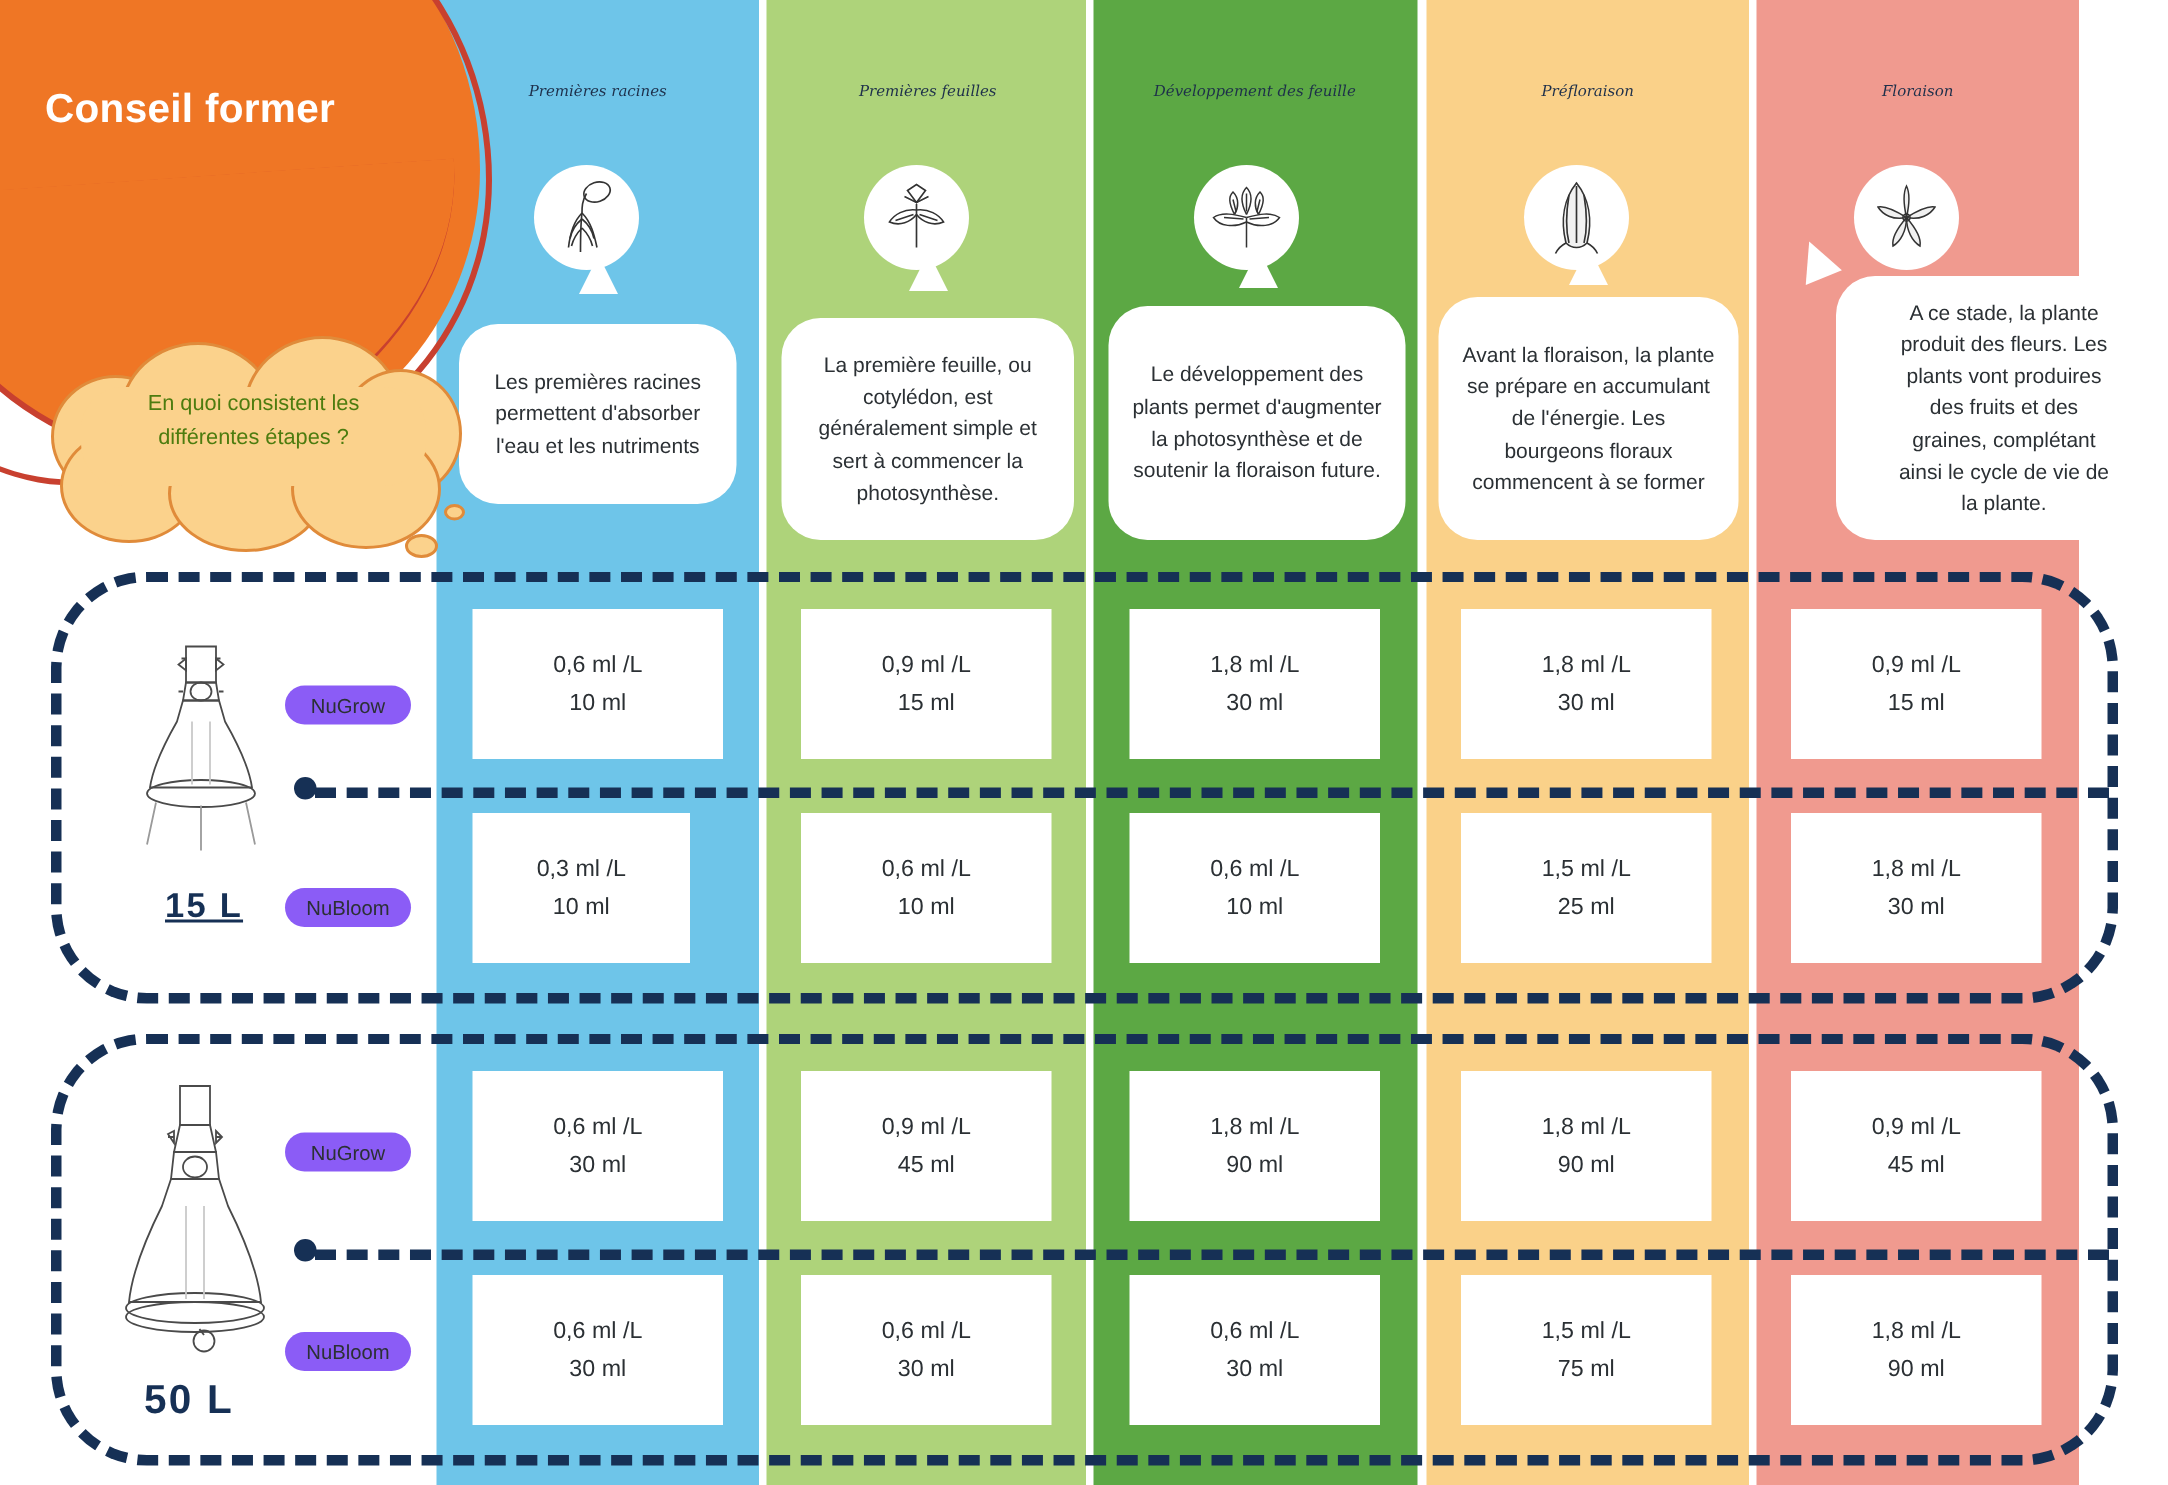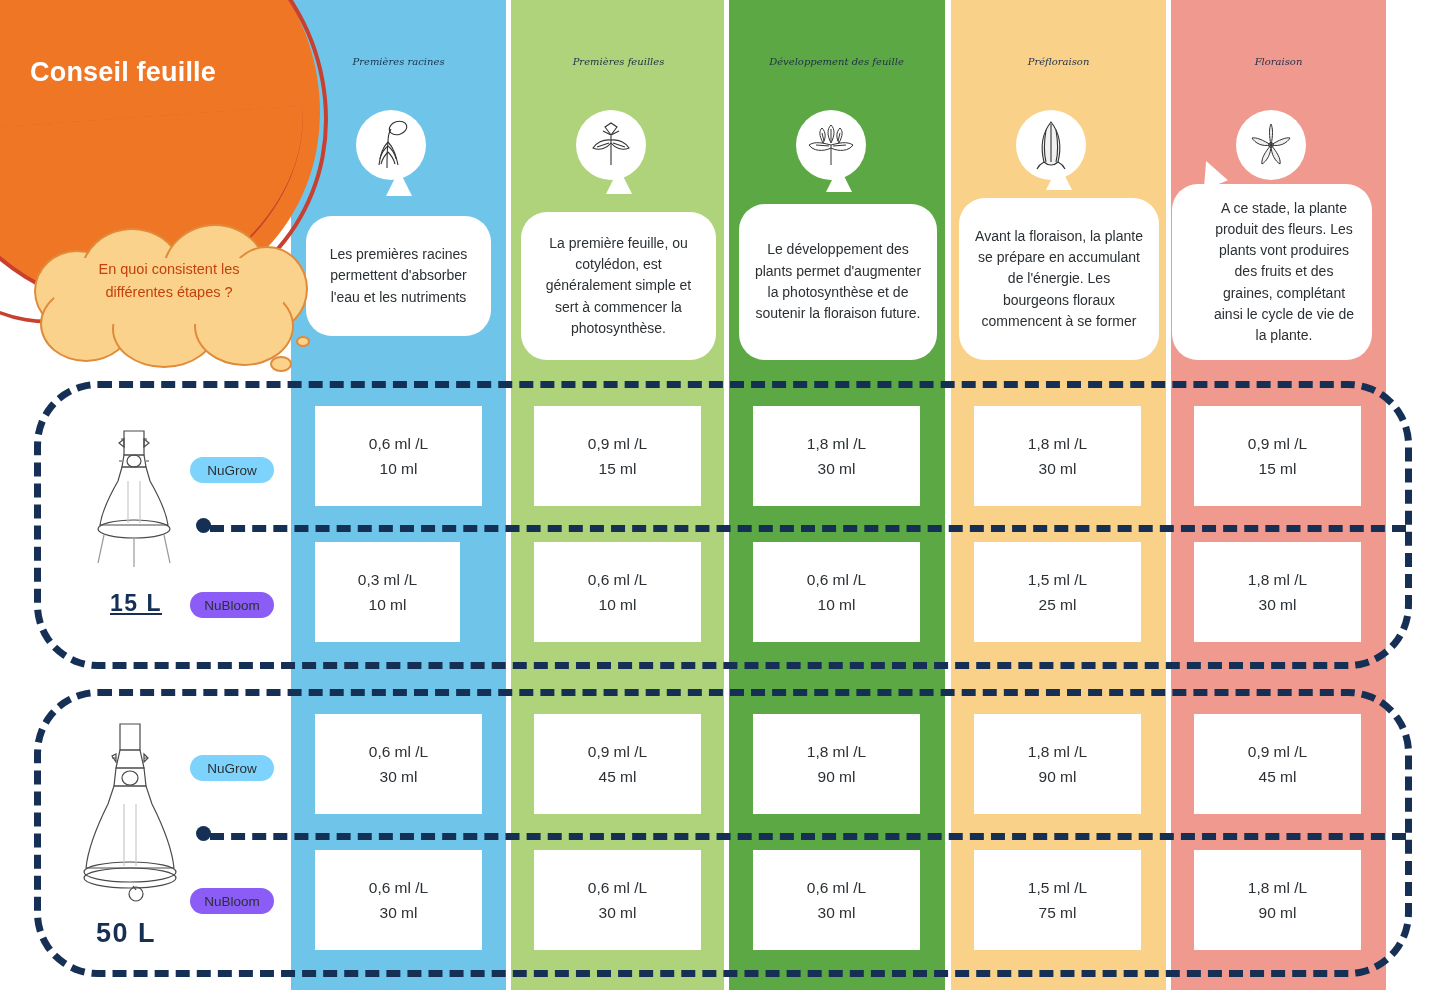--- a/index.html
+++ b/index.html
@@ -57,21 +57,21 @@
     border: 2px solid #e08b3a; border-radius: 50%;
   }
   .cloud-box {
     position: absolute; left: 20px; top: 30px;
     width: 230px; height: 66px;
     background: #fbd28c; border-radius: 28px;
   }
   .cloud-text {
     position: absolute; left: 18px; top: 30px;
     width: 234px; text-align: center;
-    color: #c2410c; font-size: 14.5px; line-height: 1.62;
+    color: #4d7c0f; font-size: 14.5px; line-height: 1.62;
     z-index: 3;
   }
   .cloud-dot {
     position: absolute; background: #fbd28c;
     border: 2px solid #e08b3a; border-radius: 50%;
   }
 
   
   .stage-title {
     position: absolute; top: 55px; width: 215px;
@@ -130,21 +130,21 @@
     border-radius: 50%; background: #163055; z-index: 8;
   }
 
   
   .badge {
     position: absolute; z-index: 8;
     width: 84px; height: 26px; border-radius: 13px;
     display: flex; align-items: center; justify-content: center;
     color: #2b3034; font-size: 13.5px;
   }
-  .badge.grow  { background: #7dd3fc; }
+  .badge.grow  { background: #8b5cf6; }
   .badge.bloom { background: #8b5cf6; text-align: right; }
 
   
   .bottle { position: absolute; z-index: 8; }
   .volume {
     position: absolute; z-index: 8;
     color: #163055; font-weight: bold; letter-spacing: 1.5px;
   }
   .volume.small { font-size: 23px; text-decoration: underline; }
   .volume.large { font-size: 27px; }
@@ -157,21 +157,21 @@
   <div class="stripe c0"></div>
   <div class="stripe c1"></div>
   <div class="stripe c2"></div>
   <div class="stripe c3"></div>
   <div class="stripe c4"></div>
 
   <div class="title-blob"></div>
   <div class="title-outline"></div>
   <div class="title-wave"></div>
   <div class="title-text">
-    <div>Conseil feuille</div>
+    <div>Conseil former</div>
   </div>
 
   <div class="cloud-wrap">
     <div class="cloud-lobe" style="left:0px;  top:22px; width:86px;  height:82px;"></div>
     <div class="cloud-lobe" style="left:46px; top:0px;  width:104px; height:96px;"></div>
     <div class="cloud-lobe" style="left:128px;top:-4px; width:106px; height:100px;"></div>
     <div class="cloud-lobe" style="left:192px;top:18px; width:82px;  height:86px;"></div>
     <div class="cloud-lobe" style="left:6px;  top:58px; width:92px;  height:76px;"></div>
     <div class="cloud-lobe" style="left:78px; top:62px; width:104px; height:78px;"></div>
     <div class="cloud-lobe" style="left:160px;top:58px; width:100px; height:80px;"></div>
@@ -251,21 +251,21 @@
   <div class="bubble-tail" style="left:606px; top:168px;"></div>
   <div class="bubble" style="left:521px; top:212px; width:195px; height:148px;">La première feuille, ou cotylédon, est généralement simple et sert à commencer la photosynthèse.</div>
 
   <div class="bubble-tail" style="left:826px; top:166px;"></div>
   <div class="bubble" style="left:739px; top:204px; width:198px; height:156px;">Le développement des plants permet d'augmenter la photosynthèse et de soutenir la floraison future.</div>
 
   <div class="bubble-tail" style="left:1046px; top:164px;"></div>
   <div class="bubble" style="left:959px; top:198px; width:200px; height:162px;">Avant la floraison, la plante se prépare en accumulant de l'énergie. Les bourgeons floraux commencent à se former</div>
 
   <div class="bubble-tail" style="left:1198px; top:160px; transform:rotate(-22deg);"></div>
-  <div class="bubble" style="left:1172px; top:184px; width:200px; height:176px;padding-left:38px;">A ce stade, la plante produit des fleurs. Les plants vont produires des fruits et des graines, complétant ainsi le cycle de vie de la plante.</div>
+  <div class="bubble" style="left:1224px; top:184px; width:200px; height:176px;padding-left:38px;">A ce stade, la plante produit des fleurs. Les plants vont produires des fruits et des graines, complétant ainsi le cycle de vie de la plante.</div>
 
   <div class="group-box" style="left:34px; top:381px; width:1378px; height:288px;"></div>
 
   <div class="bottle" style="left:88px; top:425px;">
     <svg width="92" height="160" viewBox="0 0 92 160" fill="none" stroke="#4a4a4a" stroke-width="1.2">
       <path d="M36 6 L56 6 L56 30 L36 30 Z"></path>
       <path d="M33 14 L36 14 M56 14 L59 14"></path>
       <path d="M31 18 L36 22 L36 14 Z"></path>
       <path d="M56 14 L61 18 L56 22 Z"></path>
       <path d="M36 30 L56 30 L58 42 L34 42 Z"></path>

